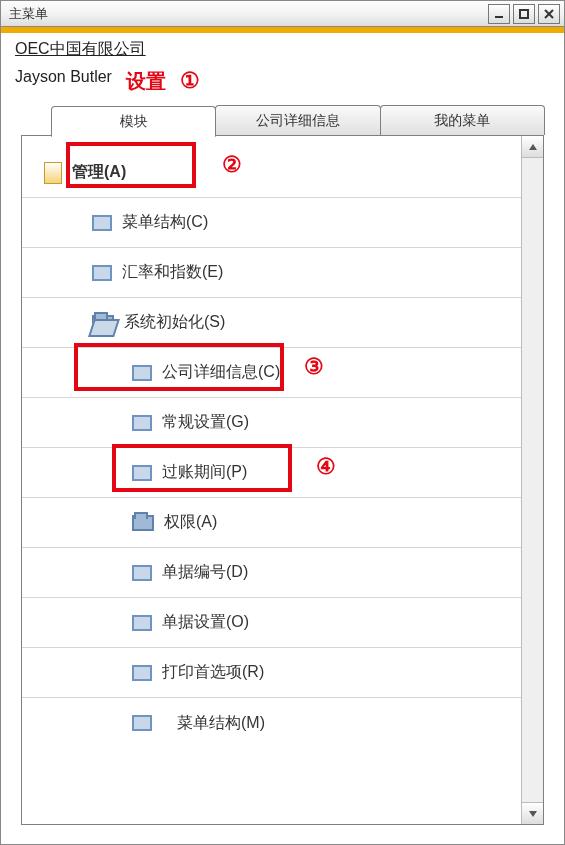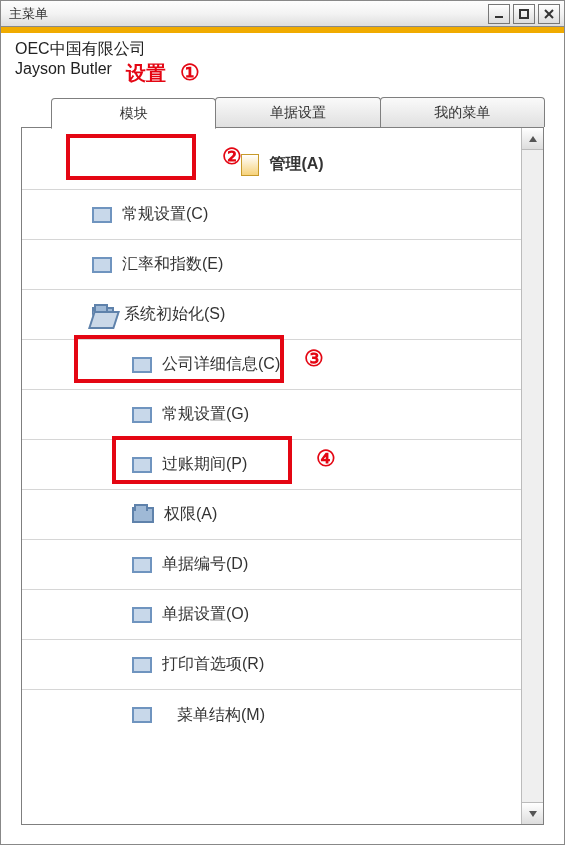--- a/index.html
+++ b/index.html
@@ -38,21 +38,21 @@
     border: 1px solid #777;
     background: linear-gradient(#fff, #ddd);
     display: flex; align-items: center; justify-content: center;
     font-size: 12px; line-height: 1;
     cursor: pointer;
   }
   .goldbar { height: 6px; background: #f0ab00; }
   .header {
     padding: 6px 14px 2px 14px;
   }
-  .company { font-size: 16px; color: #222; margin-bottom: 0; }
+  .company { font-size: 16px; color: #222; margin-bottom: 8px; text-decoration: underline; }
   .userline { font-size: 16px; color: #222; display: flex; align-items: flex-start; gap: 14px; }
   .anno { color: #e40613; font-weight: bold; font-size: 20px; }
   .tabs {
     display: flex;
     margin: 8px 20px 0 50px;
     position: relative;
     z-index: 2;
   }
   .tab {
     flex: 1;
@@ -109,21 +109,21 @@
 
   .row {
     display: flex;
     align-items: center;
     height: 50px;
     padding-left: 16px;
     border-bottom: 1px solid #d6d6d6;
     position: relative;
     cursor: pointer;
   }
-  .row.first { border-top: none; justify-content: center; }
+  .row.first { border-top: none; }
   .row .txt { color: #333; font-size: 16px; }
   .indent-1 { padding-left: 70px; }
   .indent-3 { padding-left: 110px; }
 
   .ic {
     width: 22px; height: 18px; margin-right: 10px; flex-shrink: 0;
   }
   .ic-page { background: linear-gradient(#fff, #f6d27a); border: 1px solid #c79a2a; width: 18px; height: 22px; }
   .ic-win {
     border: 2px solid #6f94bf; background: #c8d8ea;
@@ -185,35 +185,35 @@
     <div class="company">OEC中国有限公司</div>
     <div class="userline">
       <span>Jayson Butler</span>
       <span class="anno">设置</span>
       <span class="anno" style="font-size:22px;">①</span>
     </div>
   </div>
 
   <div class="tabs">
     <div class="tab active">模块</div>
-    <div class="tab">单据设置</div>
+    <div class="tab">公司详细信息</div>
     <div class="tab">我的菜单</div>
   </div>
 
   <div class="pane-wrap">
     <div class="pane">
 
       <div class="row first" style="padding-left:22px;">
         <span class="ic ic-page"></span>
         <span class="txt" style="font-weight:bold;">管理(A)</span>
       </div>
 
       <div class="row indent-1">
         <span class="ic ic-win"></span>
-        <span class="txt">常规设置(C)</span>
+        <span class="txt">菜单结构(C)</span>
       </div>
       <div class="row indent-1">
         <span class="ic ic-win"></span>
         <span class="txt">汇率和指数(E)</span>
       </div>
       <div class="row indent-1">
         <span class="ic ic-folder open"></span>
         <span class="txt">系统初始化(S)</span>
       </div>
 

